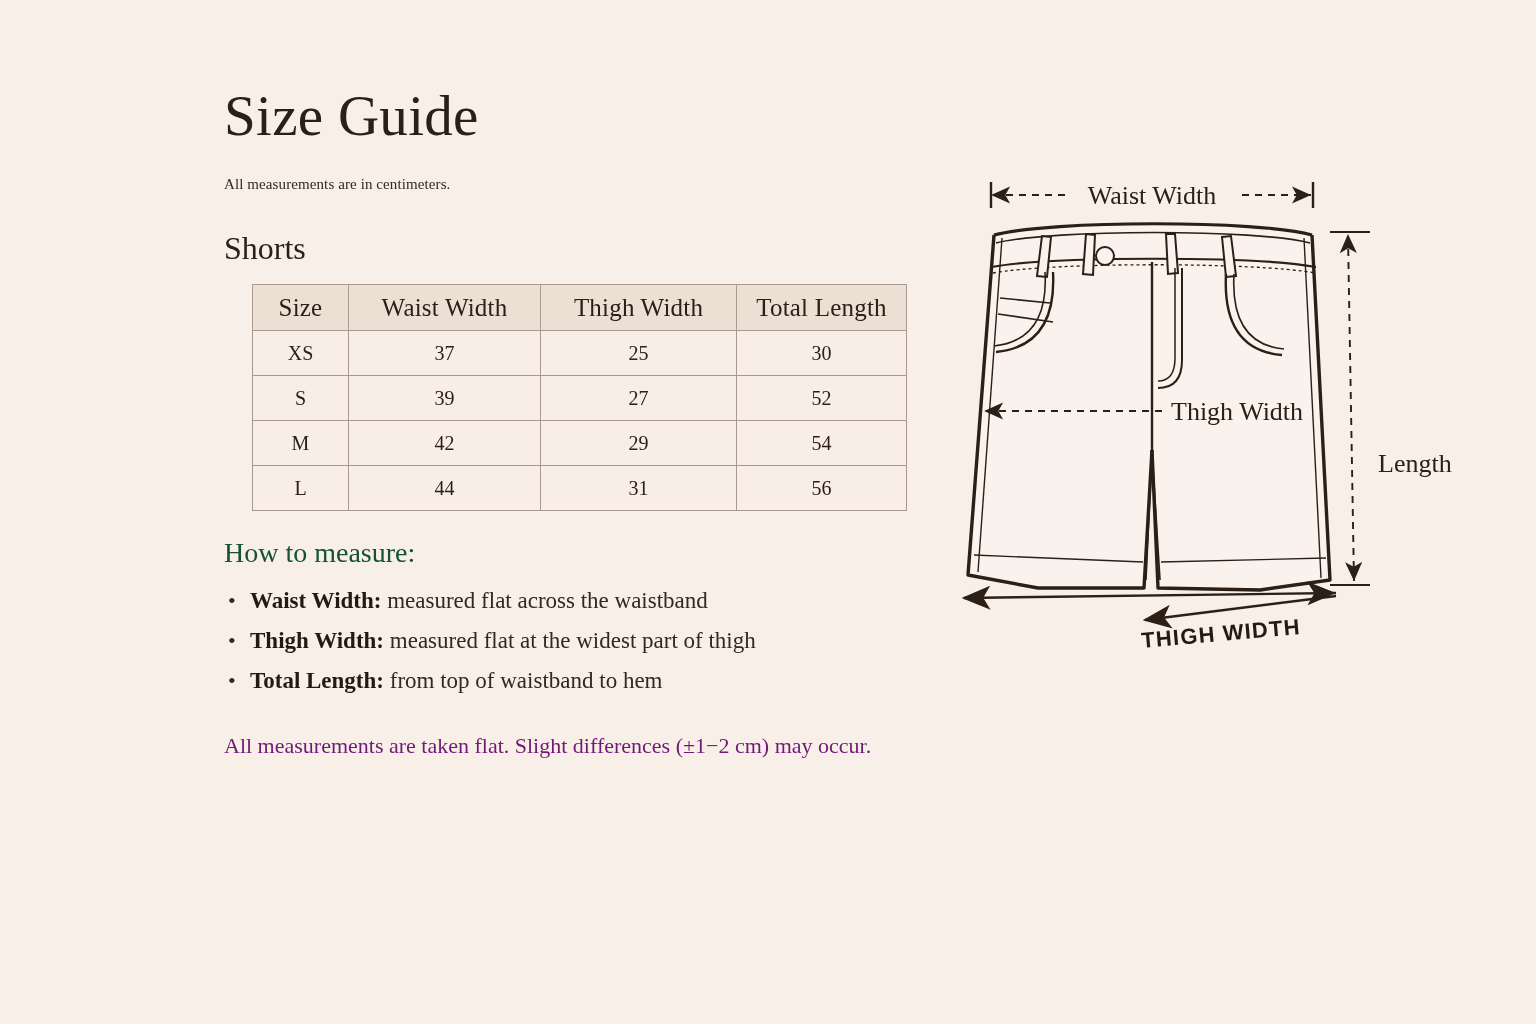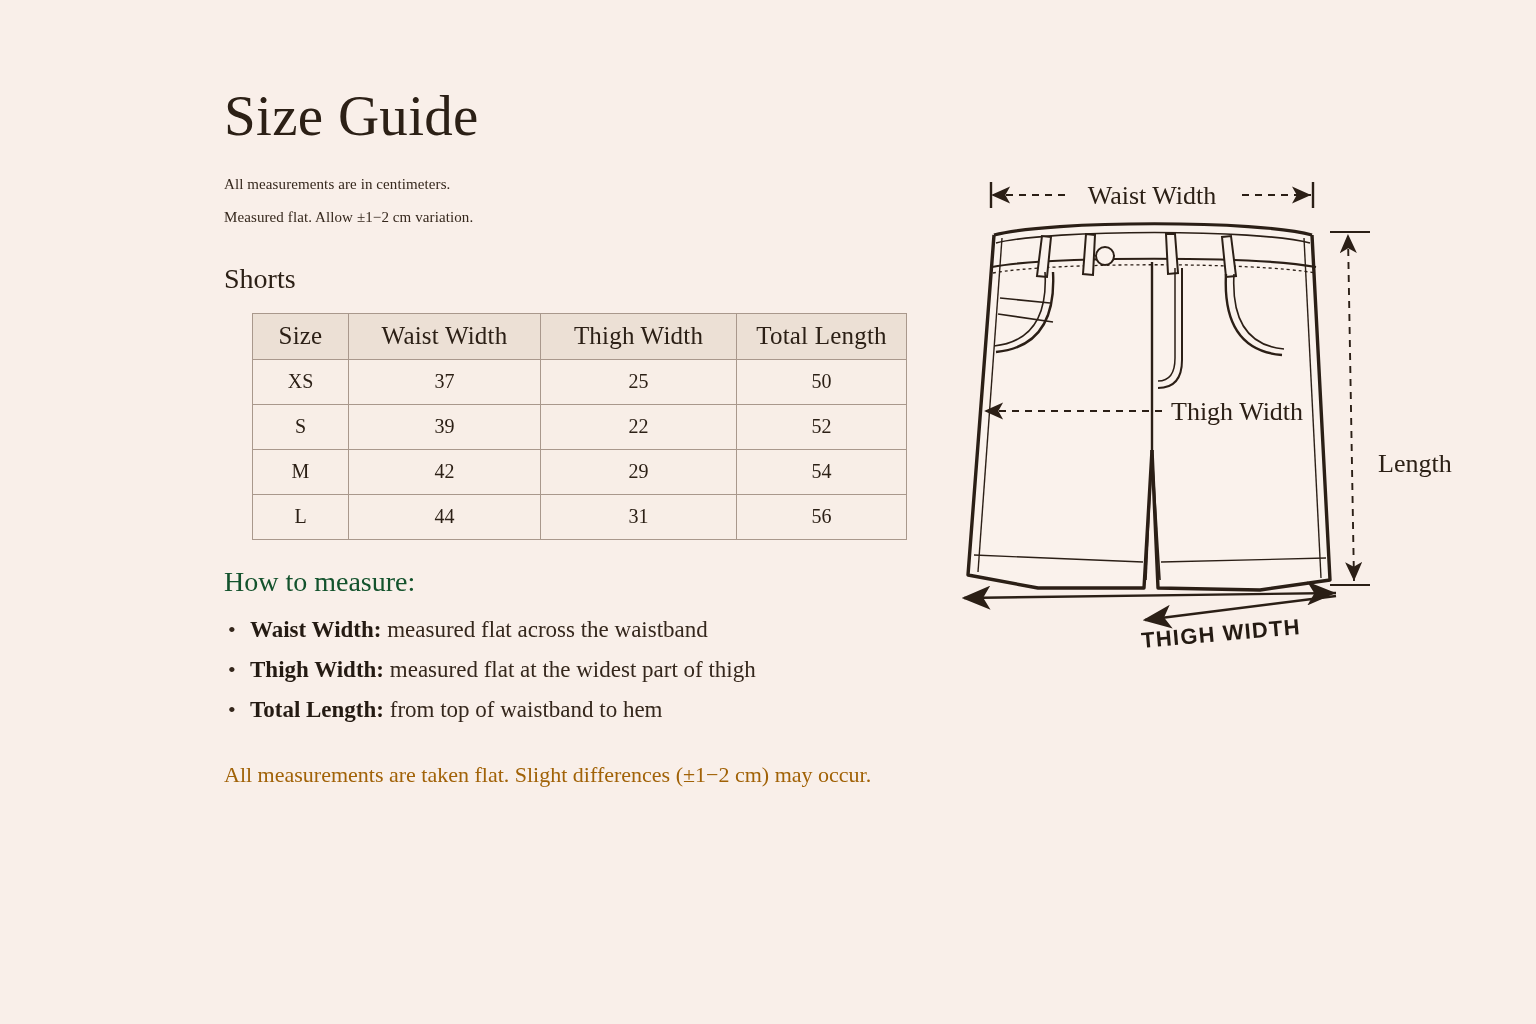--- a/index.html
+++ b/index.html
@@ -41,21 +41,21 @@
   }
 
   .intro-line {
     font-size: 15px;
     line-height: 33px;
     color: #35271c;
     letter-spacing: 0.1px;
   }
 
   .section-title {
-    font-size: 28px;
+    font-size: 32px;
     line-height: 1.1;
     margin: 30px 0 18px 0;
     font-weight: 400;
     color: #2c2016;
   }
 
   
   table.size-table {
     border-collapse: collapse;
     width: 654px;
@@ -119,21 +119,21 @@
   }
   ul.howto-list li .term {
     font-weight: 700;
     color: #241a12;
   }
 
   .footnote {
     font-size: 22px;
     line-height: 30px;
     margin-top: 30px;
-    color: #a16207;
+    color: #701a75;
     white-space: nowrap;
   }
 
   
   #diagram-wrap {
     position: absolute;
     left: 930px;
     top: 150px;
     width: 580px;
     height: 520px;
@@ -156,21 +156,20 @@
 </head>
 <body>
 
 <div id="page">
 
   <div id="left-col">
 
     <h1 class="page-title">Size Guide</h1>
 
     <div class="intro-line">All measurements are in centimeters.</div>
-    <div class="intro-line">Measured flat. Allow ±1−2 cm variation.</div>
 
     <h2 class="section-title">Shorts</h2>
 
     <table class="size-table">
       <colgroup>
         <col class="c-size">
           <col class="c-waist">
           <col class="c-thigh">
           <col class="c-length">
       </colgroup>
@@ -180,26 +179,26 @@
           <th>Waist Width</th>
           <th>Thigh Width</th>
           <th>Total Length</th>
         </tr>
       </thead>
       <tbody>
         <tr>
           <td>XS</td>
           <td>37</td>
           <td>25</td>
-          <td>50</td>
+          <td>30</td>
         </tr>
         <tr>
           <td>S</td>
           <td>39</td>
-          <td>22</td>
+          <td>27</td>
           <td>52</td>
         </tr>
         <tr>
           <td>M</td>
           <td>42</td>
           <td>29</td>
           <td>54</td>
         </tr>
         <tr>
           <td>L</td>

